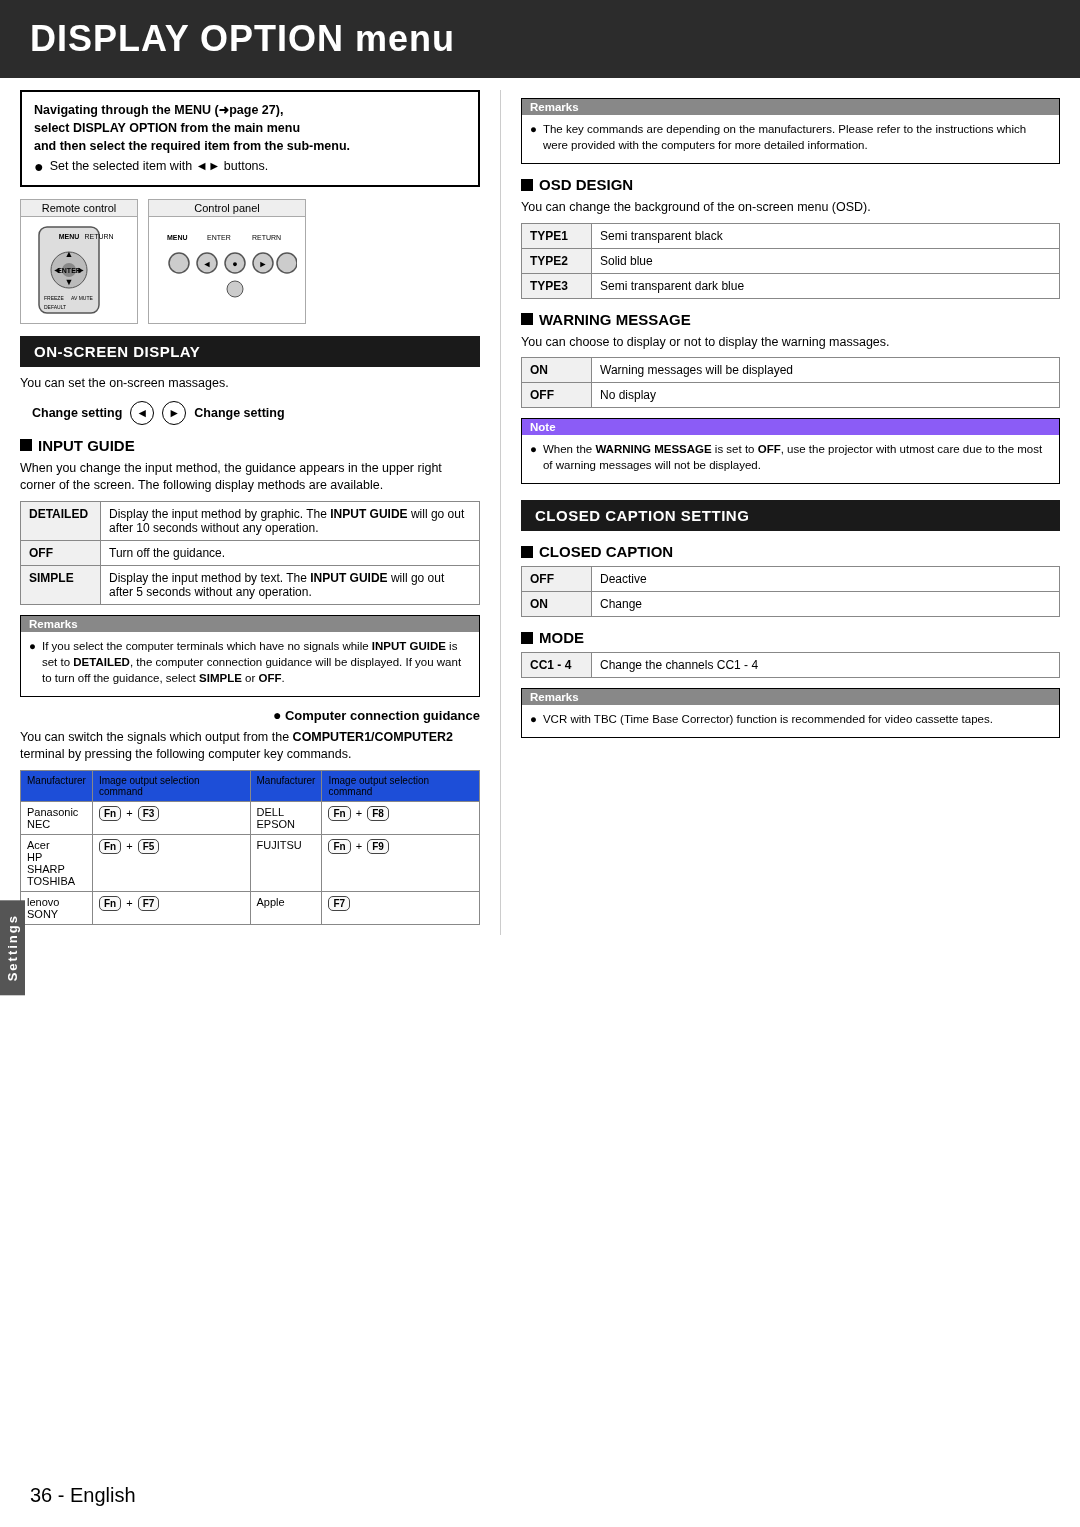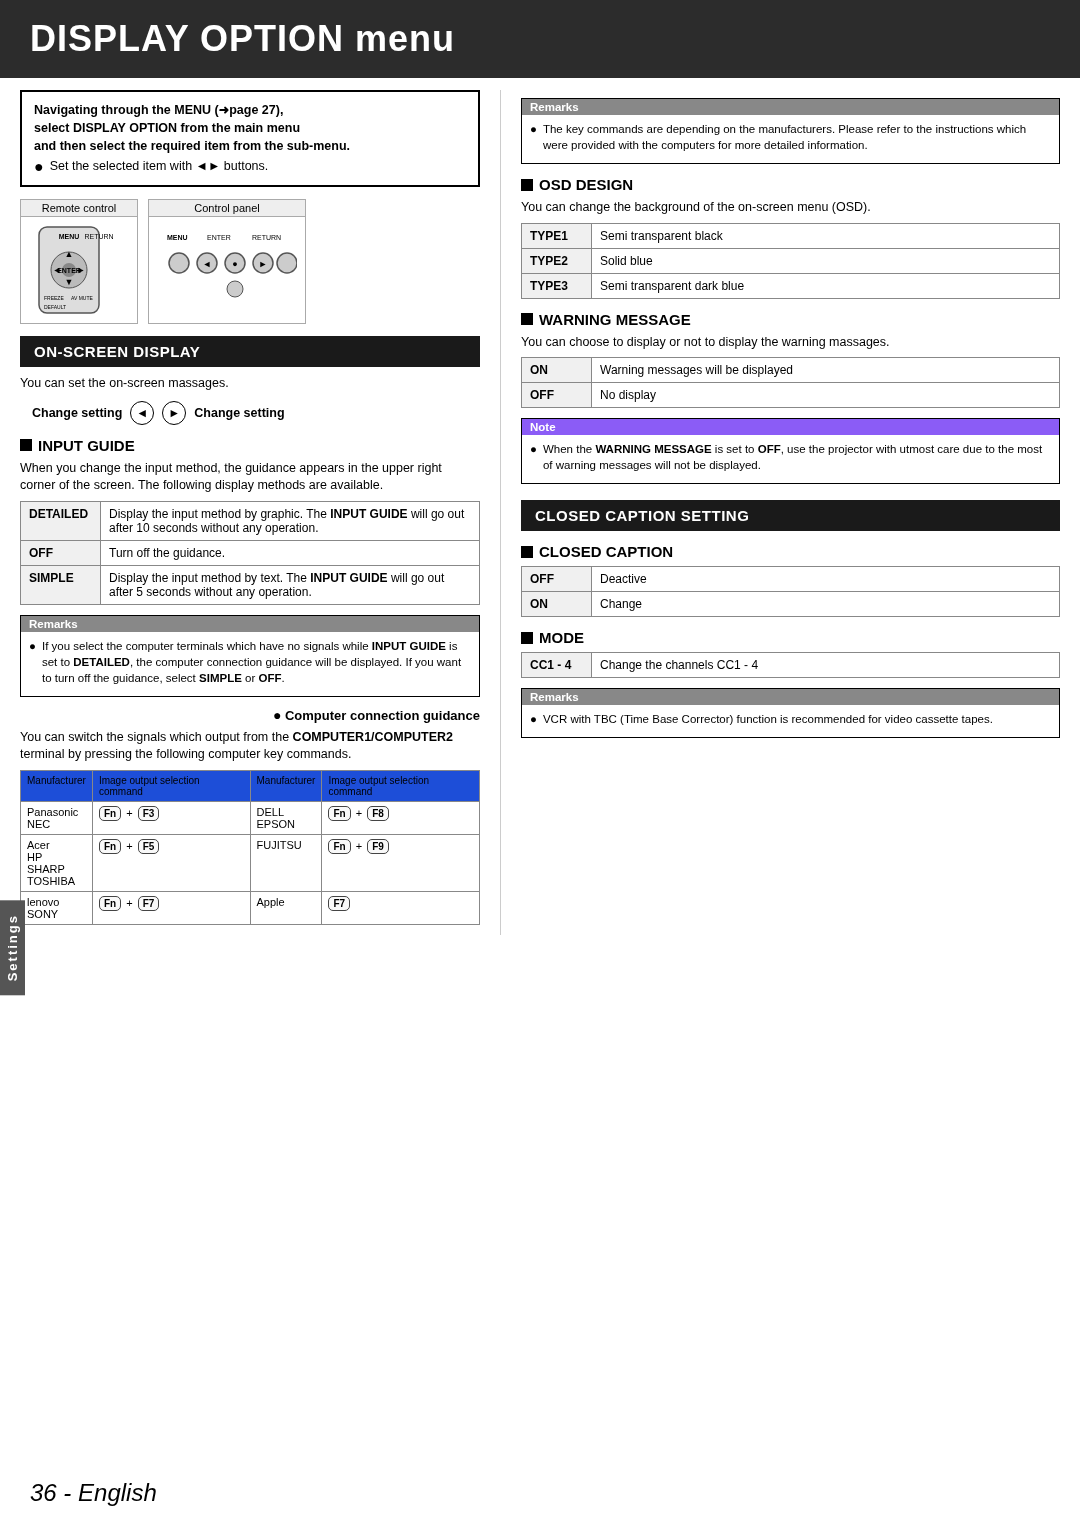--- a/index.html
+++ b/index.html
@@ -249,22 +249,21 @@
       font-size: 13px;
       font-weight: bold;
       letter-spacing: 2px;
     }
 
     
     .page-number {
       position: absolute;
       bottom: 20px;
       left: 30px;
-      font-size: 24px;
-      font-style: italic;
+      font-size: 20px;
     }
 
     .body-text {
       font-size: 12.5px;
       margin-bottom: 6px;
       line-height: 1.4;
     }
 
     .bullet-item {
       display: flex;

